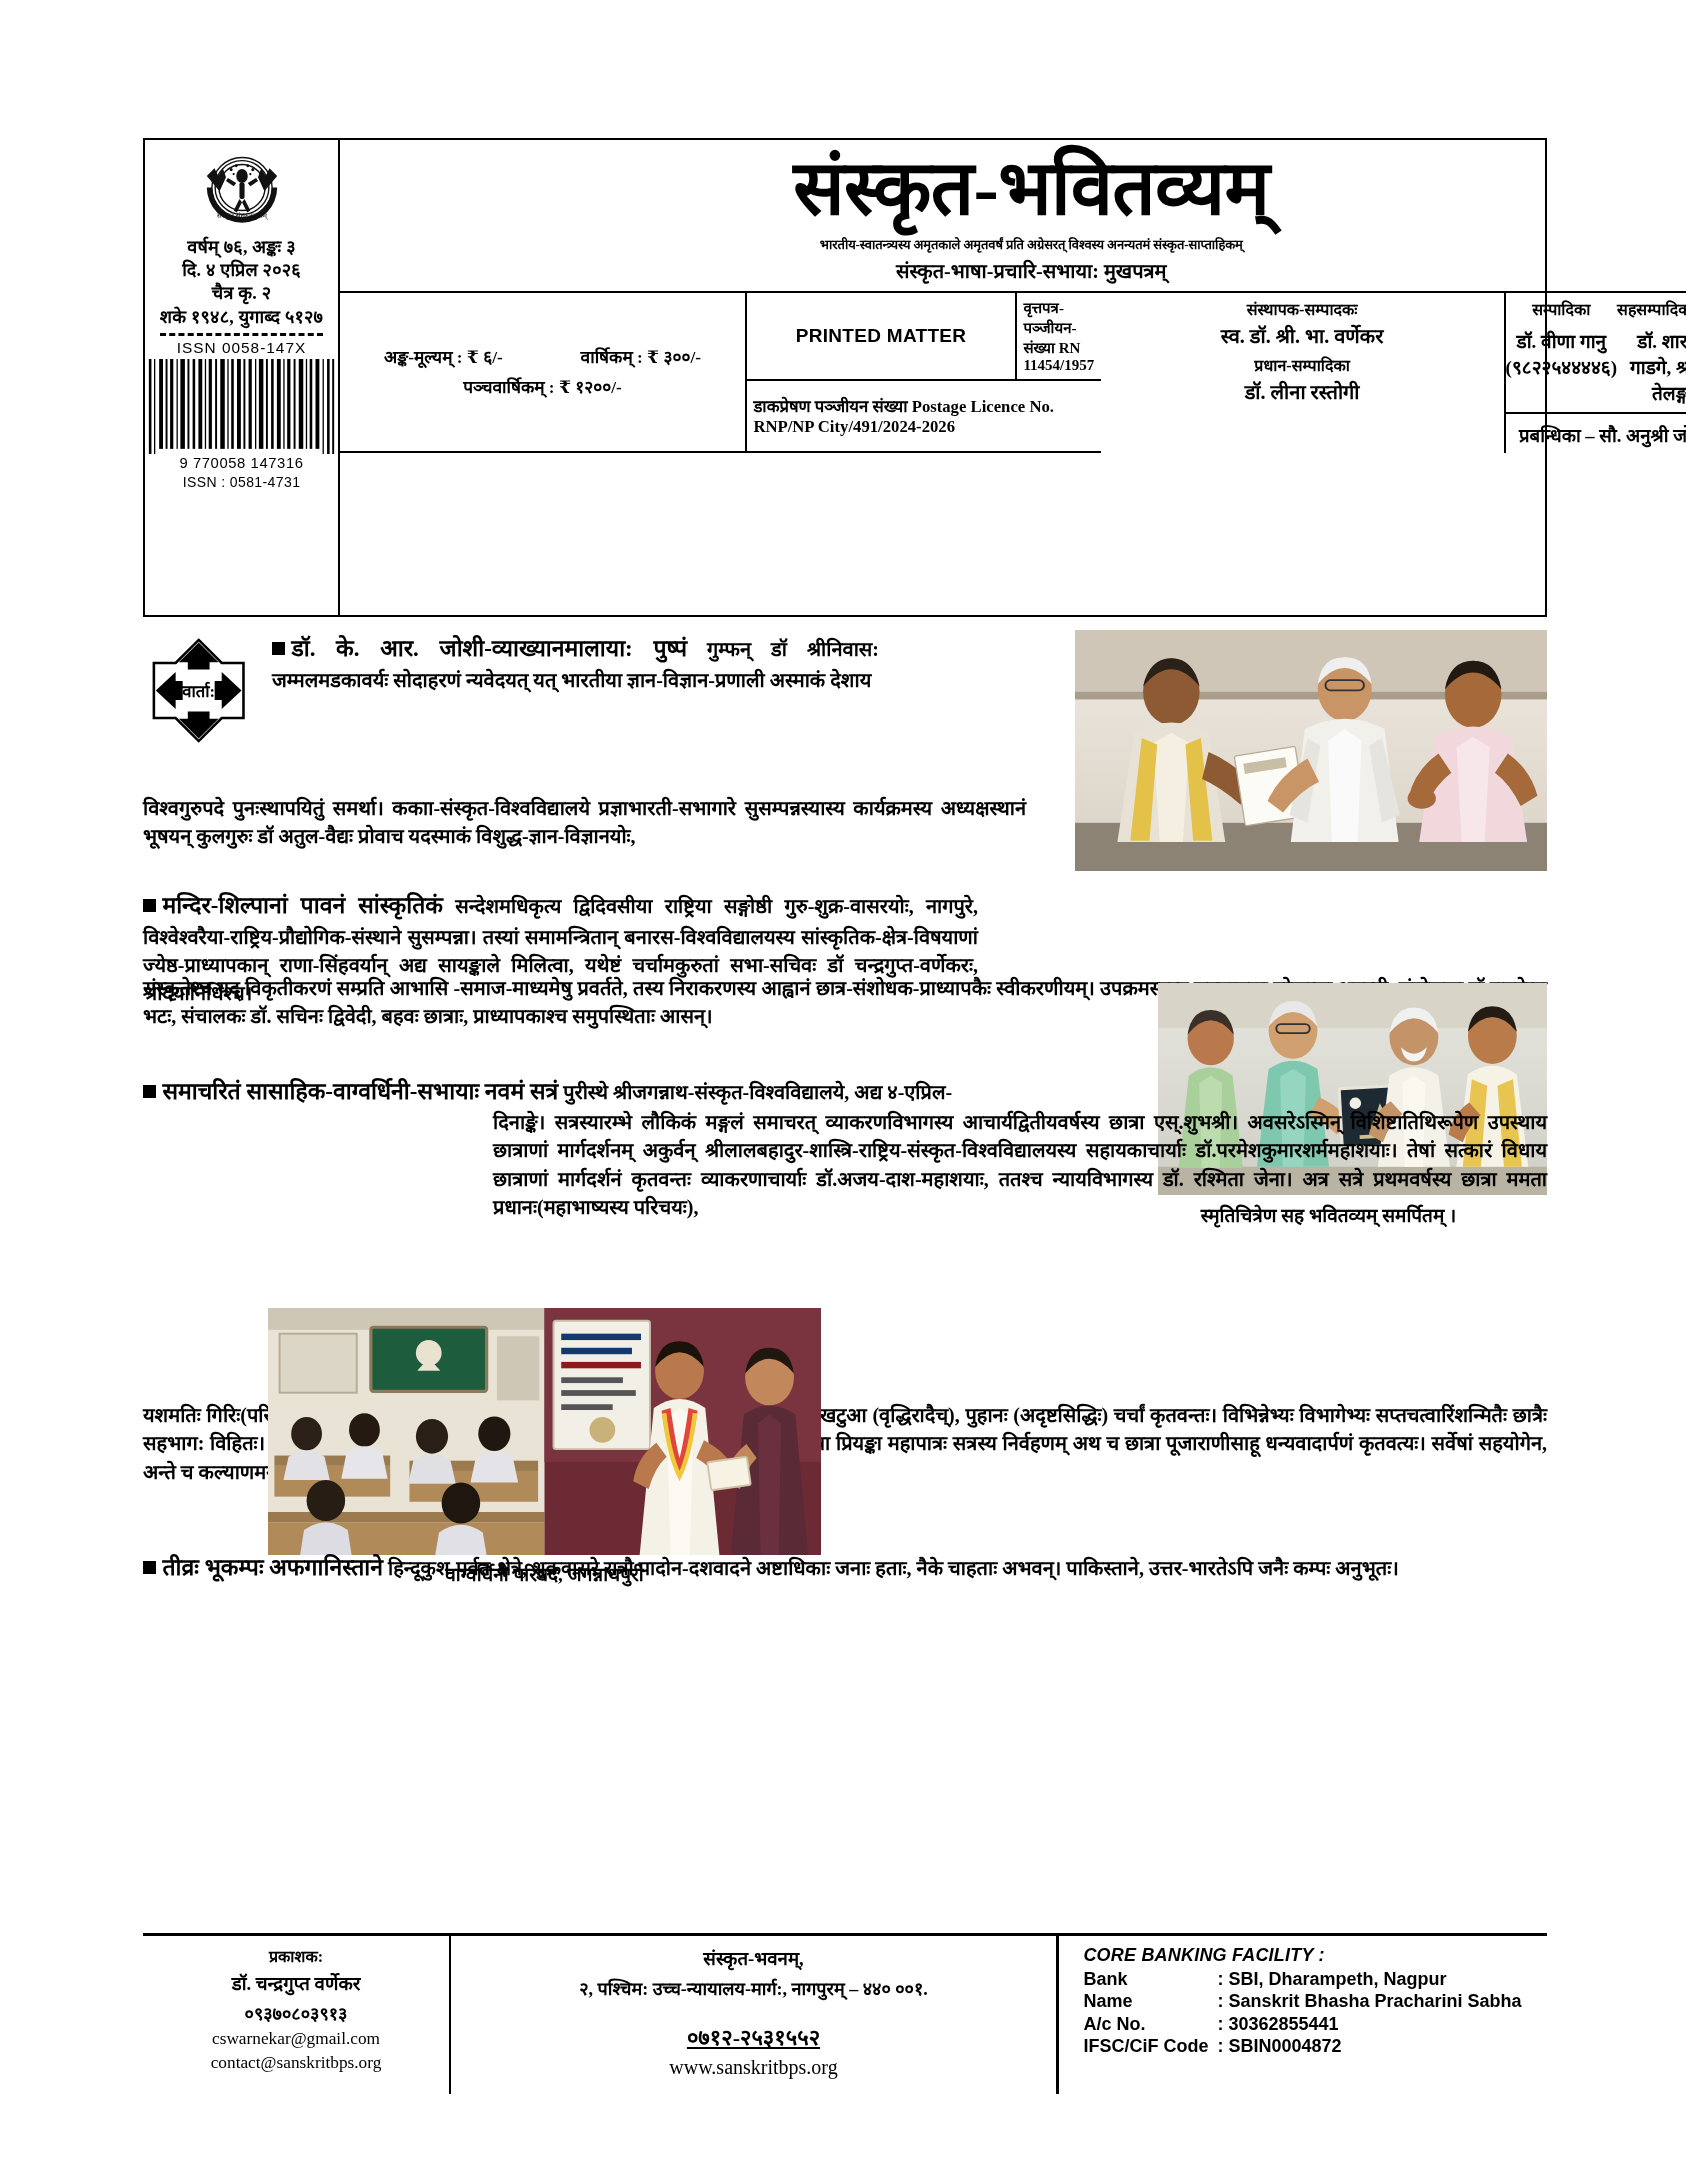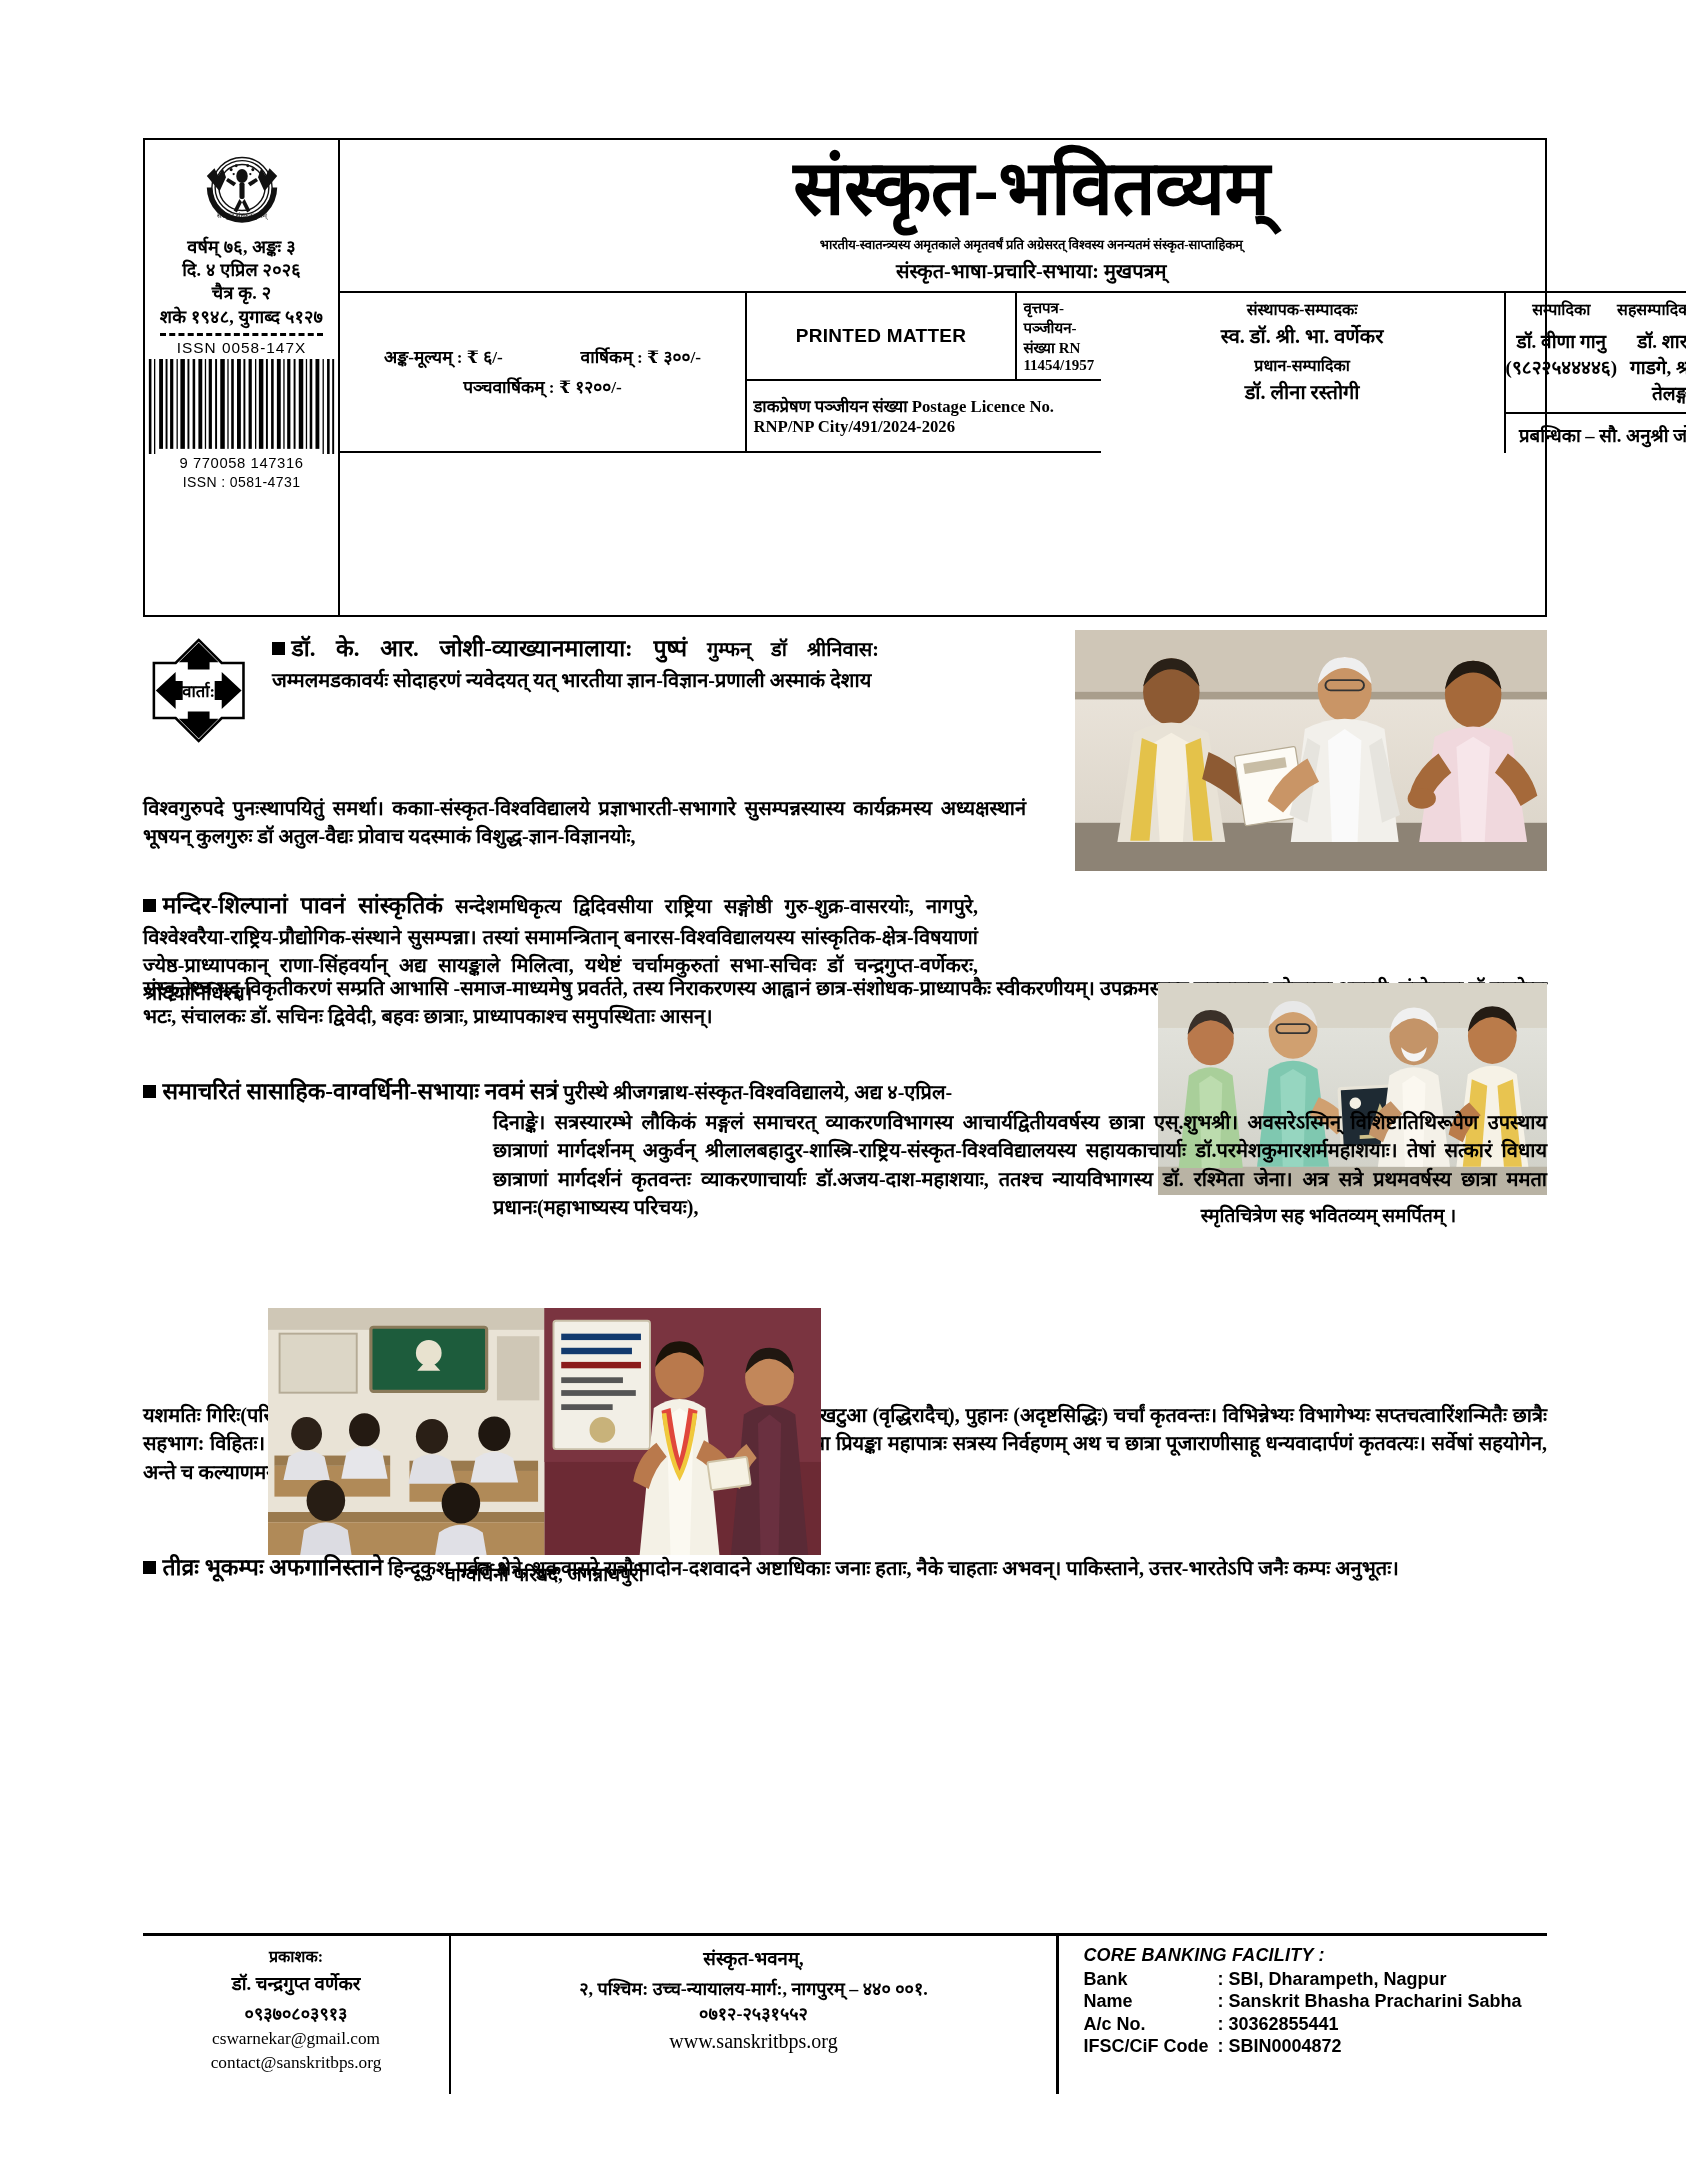--- a/index.html
+++ b/index.html
@@ -104,21 +104,21 @@
   .ft-col{box-sizing:border-box;padding:9px 6.4px 0;}
   .ft-a{width:308px;border-right:2.6px solid #000;text-align:center;}
   .ft-b{flex:1;border-right:3.2px solid #000;text-align:center;}
   .ft-c{width:488px;padding-left:24.4px;text-align:left;}
   .ft-a .lbl{font-size:16px;font-weight:bold;}
   .ft-a .nm{font-size:18.6px;font-weight:bold;margin-top:2.6px;}
   .ft-a .ph{font-size:18px;font-weight:bold;margin-top:6.4px;}
   .ft-a .em{font-size:17.3px;font-family:"Liberation Serif",serif;margin-top:3.9px;}
   .ft-b .l1{font-size:18.6px;font-weight:bold;}
   .ft-b .l2{font-size:18px;font-weight:bold;margin-top:6.4px;}
-  .ft-b .l3{font-size:18px;font-weight:bold;margin-top:1px;}
+  .ft-b .l3{font-size:22px;font-weight:bold;margin-top:21px;text-decoration:underline;}
   .ft-b .l4{font-size:20px;margin-top:5.1px;}
   .ft-c .bank-title{font-size:18px;font-weight:bold;font-family:"Liberation Sans",sans-serif;letter-spacing:0.2px;font-style:italic;}
   .ft-c table{border-collapse:collapse;margin-top:2.6px;font-family:"Liberation Sans",sans-serif;}
   .ft-c td{font-size:18px;font-weight:bold;padding:0.6px 0;vertical-align:top;white-space:nowrap;}
   .ft-c td.k{padding-right:2.6px;}
   .ft-c td.v{font-weight:bold;padding-left:6.4px;}
 </style>
 </head>
 <body>
 

